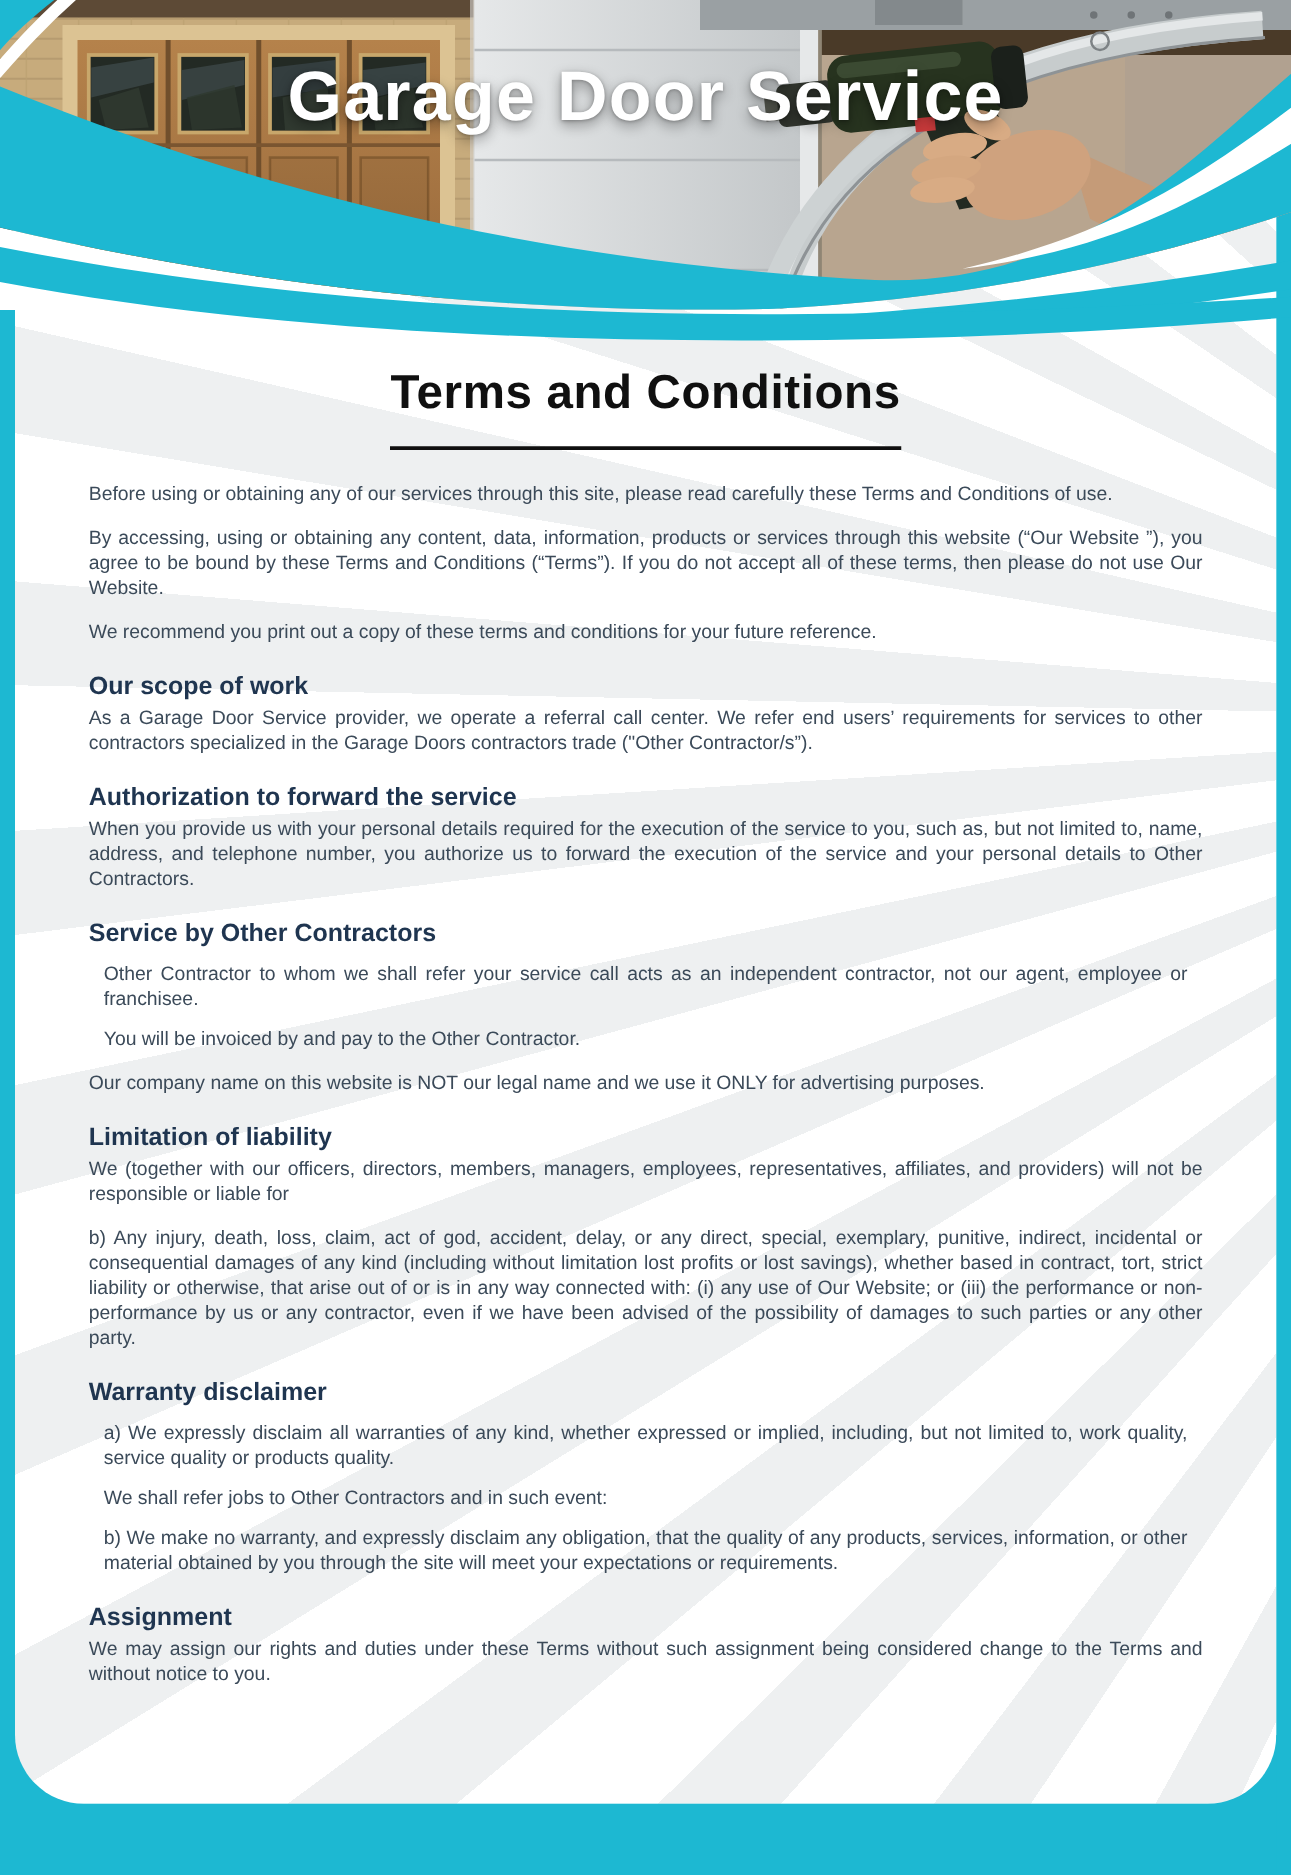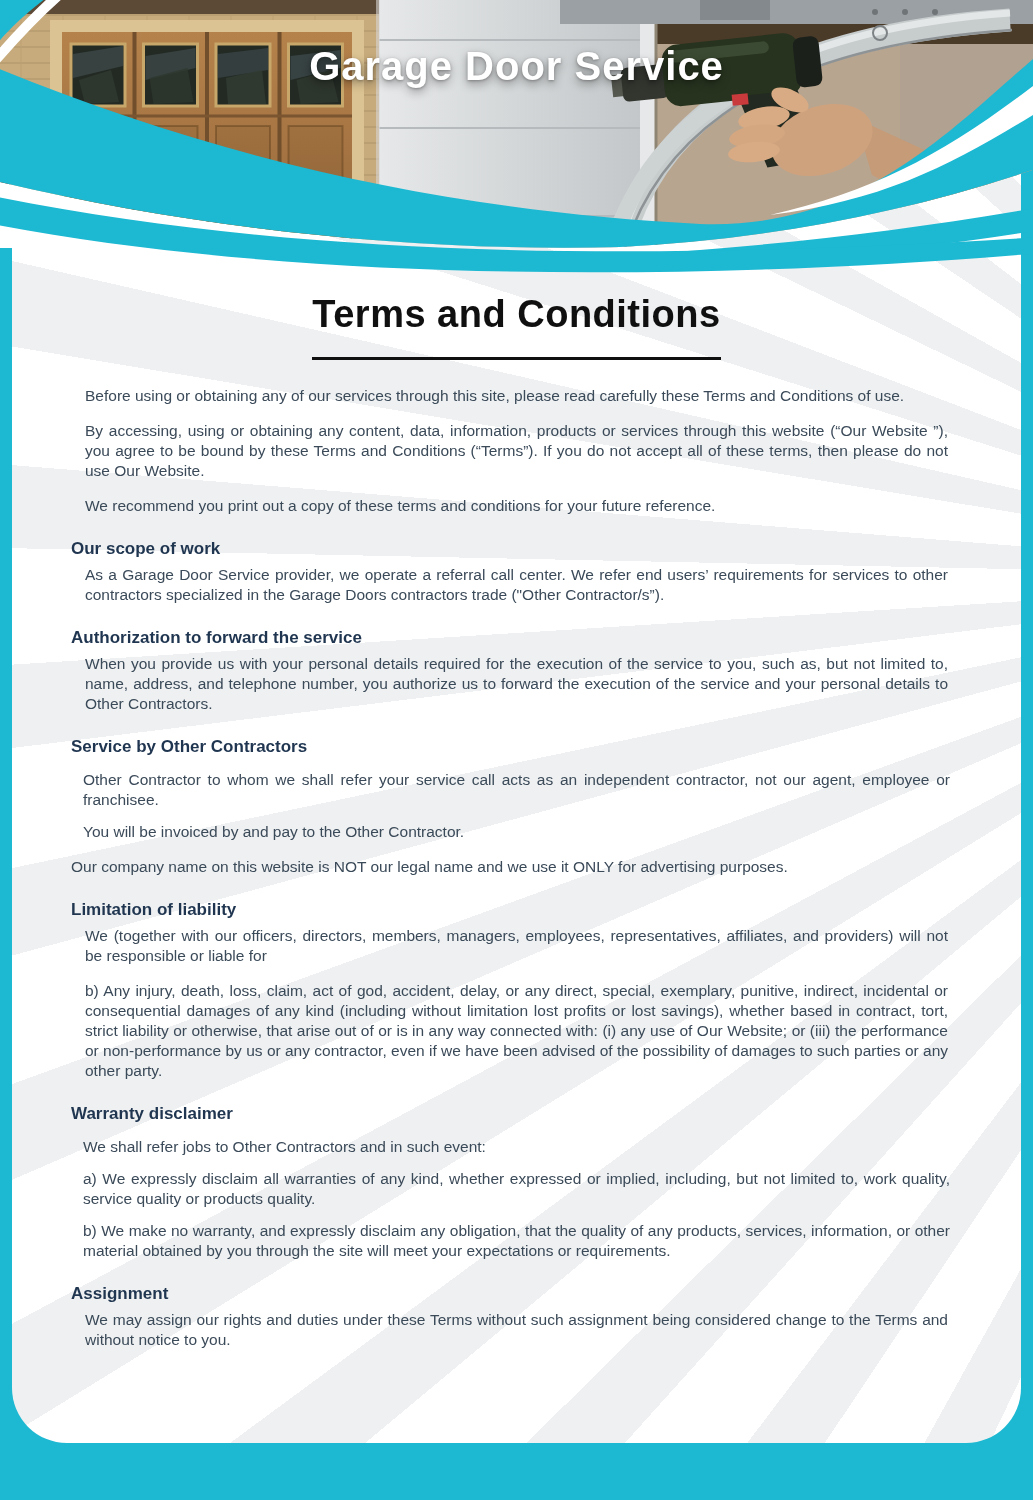--- a/index.html
+++ b/index.html
@@ -19,40 +19,40 @@
     border-radius:0 0 55px 55px;
     background-color:#ffffff;
     background-image:repeating-conic-gradient(from 140deg at 138% 40%,
       #eef0f1 0deg 3.4deg, #ffffff 3.4deg 8.2deg);
   }
   
   .header{position:absolute;left:0;top:0;width:1033px;height:286px;}
   .header svg{display:block;}
   .hero-title{
     position:absolute;top:44px;left:0;right:0;text-align:center;
-    font-size:40px;font-weight:bold;color:#ffffff;letter-spacing:1px;
+    font-size:56px;font-weight:bold;color:#ffffff;letter-spacing:1px;
     text-shadow:0 4px 10px rgba(0,0,0,.38),0 1px 3px rgba(0,0,0,.30);
   }
   
   .content{
     position:absolute;left:12px;right:12px;top:292px;
     padding:0 59px;
     color:#3b4a59;font-size:15.5px;line-height:20px;
   }
   .doc-title{
     margin:0 0 26px;text-align:center;color:#101010;
     font-size:38px;line-height:44px;font-weight:bold;letter-spacing:.5px;
   }
   .doc-title span{display:inline-block;border-bottom:3px solid #101010;padding-bottom:21px;}
-  .content p{margin:0 14px 15px;text-align:justify;}
+  .content p{margin:0 0 15px;text-align:justify;}
   .content p.line{margin:12px;}
   .content p.note{margin:15px 0 15px;}
   .content h3{
     margin:22px 0 5px;color:#1f3550;
-    font-size:17px;line-height:22px;font-weight:bold;
+    font-size:20px;line-height:22px;font-weight:bold;
   }
 </style>
 </head>
 <body>
 
 <div class="page">
 
   <div class="bottom-band"></div>
   <div class="border-strip left"></div>
   <div class="border-strip right"></div>
@@ -205,21 +205,21 @@
     <h3>Service by Other Contractors</h3>
     <p class="line">Other Contractor to whom we shall refer your service call acts as an independent contractor, not our agent, employee or franchisee.</p>
     <p class="line">You will be invoiced by and pay to the Other Contractor.</p>
     <p class="note">Our company name on this website is NOT our legal name and we use it ONLY for advertising purposes.</p>
 
     <h3>Limitation of liability</h3>
     <p>We (together with our officers, directors, members, managers, employees, representatives, affiliates, and providers) will not be responsible or liable for</p>
     <p>b) Any injury, death, loss, claim, act of god, accident, delay, or any direct, special, exemplary, punitive, indirect, incidental or consequential damages of any kind (including without limitation lost profits or lost savings), whether based in contract, tort, strict liability or otherwise, that arise out of or is in any way connected with: (i) any use of Our Website; or (iii) the performance or non-performance by us or any contractor, even if we have been advised of the possibility of damages to such parties or any other party.</p>
 
     <h3>Warranty disclaimer</h3>
+    <p class="line">a) We expressly disclaim all warranties of any kind, whether expressed or implied, including, but not limited to, work quality, service quality or products quality.</p>
     <p class="line">We shall refer jobs to Other Contractors and in such event:</p>
-    <p class="line">a) We expressly disclaim all warranties of any kind, whether expressed or implied, including, but not limited to, work quality, service quality or products quality.</p>
     <p class="line">b) We make no warranty, and expressly disclaim any obligation, that the quality of any products, services, information, or other material obtained by you through the site will meet your expectations or requirements.</p>
 
     <h3>Assignment</h3>
     <p>We may assign our rights and duties under these Terms without such assignment being considered change to the Terms and without notice to you.</p>
   </div>
 
 </div>
 
 </body></html>

